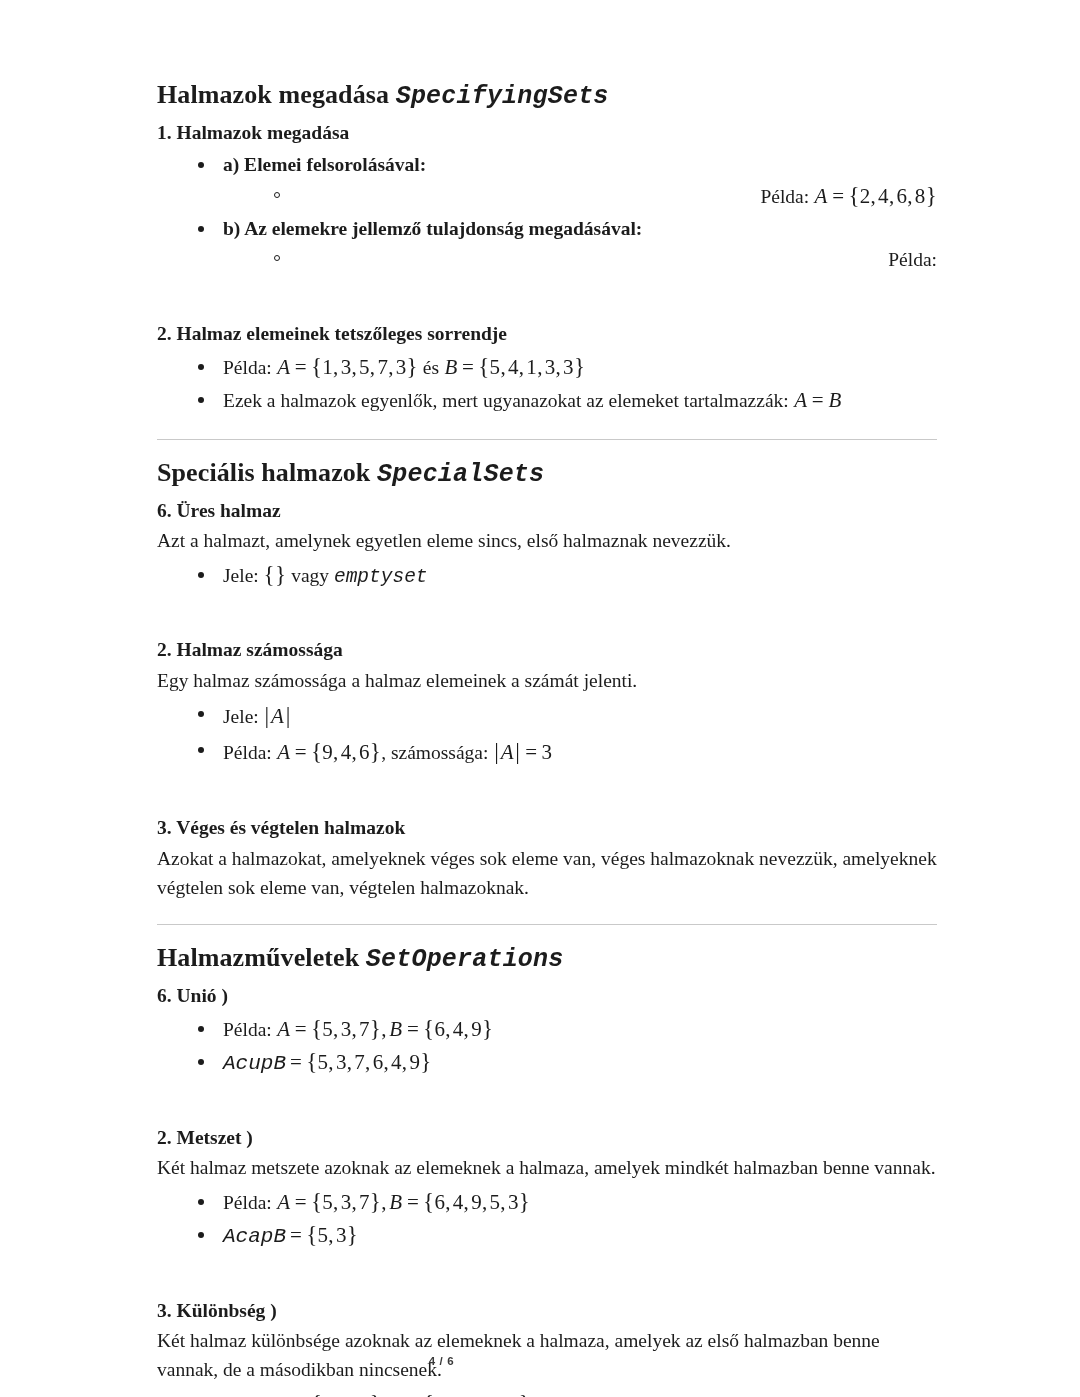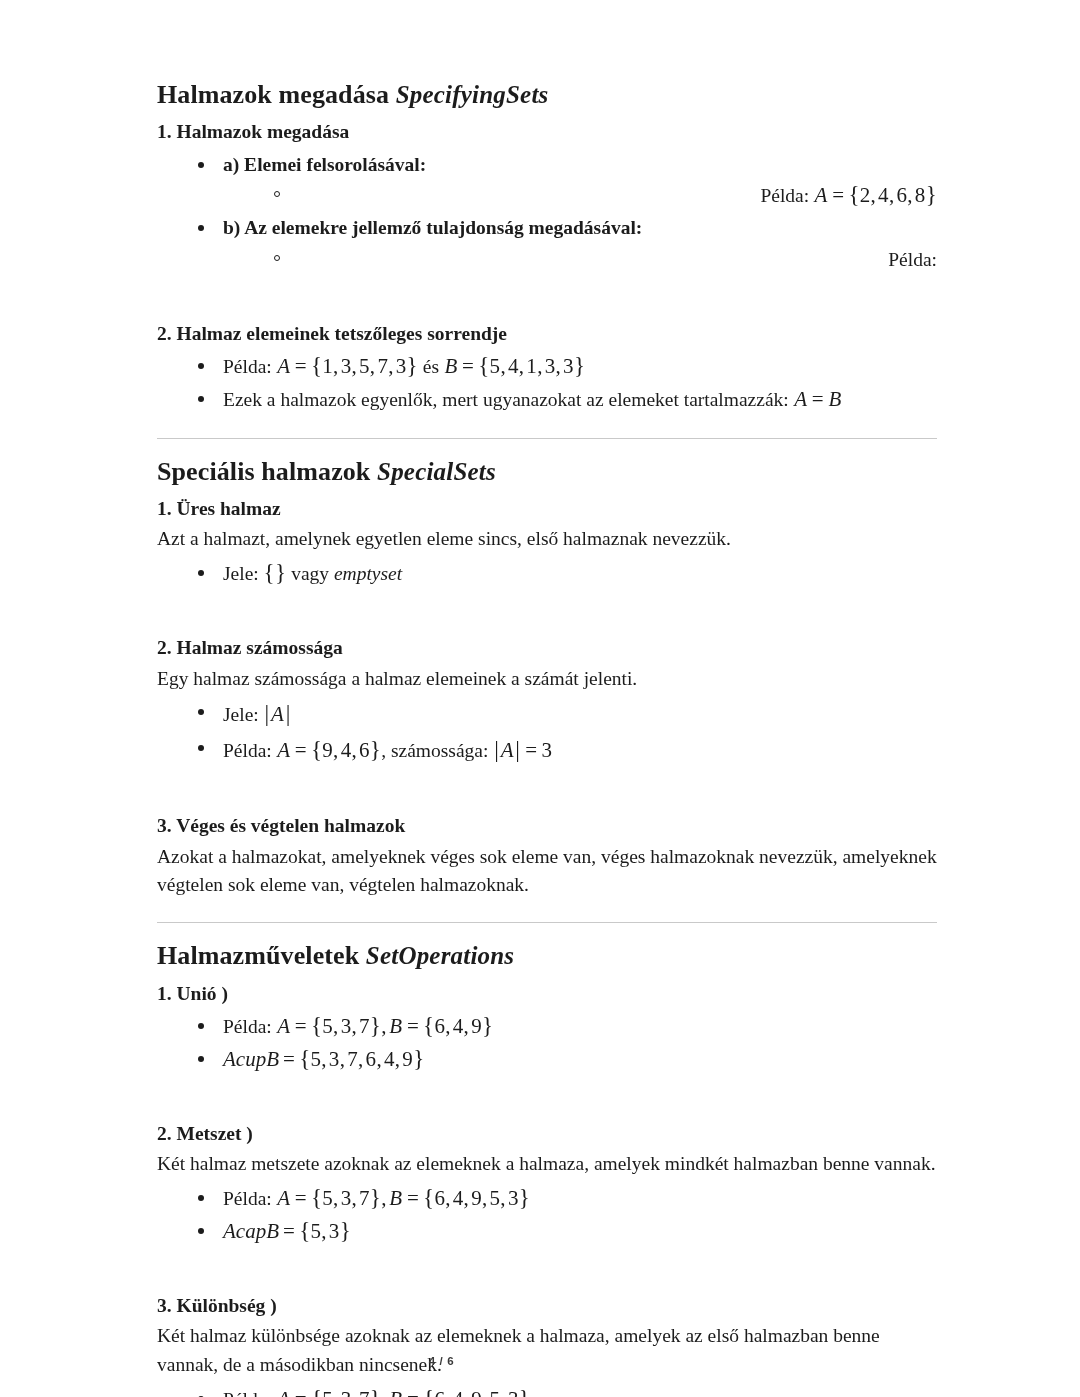--- a/index.html
+++ b/index.html
@@ -118,21 +118,21 @@
     font-style: normal;
     font-size: 23px;
     line-height: 0;
   }
   .math .cm {
     font-style: normal;
     padding-right: 2px;
   }
   .mathit {          
     font-style: italic;
-    font-family: Liberation Serif, serif;
+    font-family: Liberation Mono, monospace;
     letter-spacing: .2px;
   }
   .mathit.tight { letter-spacing: 0; }
 
   .bar {
     font-style: normal;
     font-size: 23px;
     padding: 0 1px;
   }
 
@@ -211,21 +211,21 @@
       </li>
     </ul>
 
     <hr class="sep">
 
     <h1 class="h-main">
       <span>Speciális halmazok</span>
       <span class="mathit">SpecialSets</span>
     </h1>
 
-    <h2 class="h-sub first">1. Üres halmaz</h2>
+    <h2 class="h-sub first">6. Üres halmaz</h2>
     <p class="para">Azt a halmazt, amelynek egyetlen eleme sincs, első halmaznak nevezzük.</p>
 
     <ul class="lvl1">
       <li>
         <span>Jele:</span>
         <span class="math"><span class="br">{}</span></span>
         <span>vagy</span>
         <span class="mathit tight">emptyset</span>
       </li>
     </ul>
@@ -252,21 +252,21 @@
     <h2 class="h-sub">3. Véges és végtelen halmazok</h2>
     <p class="para">Azokat a halmazokat, amelyeknek véges sok eleme van, véges halmazoknak nevezzük, amelyeknek végtelen sok eleme van, végtelen halmazoknak.</p>
 
     <hr class="sep">
 
     <h1 class="h-main">
       <span>Halmazműveletek</span>
       <span class="mathit">SetOperations</span>
     </h1>
 
-    <h2 class="h-sub first">1. Unió )</h2>
+    <h2 class="h-sub first">6. Unió )</h2>
 
     <ul class="lvl1">
       <li>
         <span>Példa:</span>
         <span class="math"><span class="v">A</span><span class="op">=</span><span class="br">{</span><span class="n">5</span><span class="cm">,</span><span class="n">3</span><span class="cm">,</span><span class="n">7</span><span class="br">}</span><span class="cm">,</span></span><span class="math"><span class="v">B</span><span class="op">=</span><span class="br">{</span><span class="n">6</span><span class="cm">,</span><span class="n">4</span><span class="cm">,</span><span class="n">9</span><span class="br">}</span></span>
       </li>
       <li>
         <span class="math"><span class="mathit tight">AcupB</span><span class="op">=</span><span class="br">{</span><span class="n">5</span><span class="cm">,</span><span class="n">3</span><span class="cm">,</span><span class="n">7</span><span class="cm">,</span><span class="n">6</span><span class="cm">,</span><span class="n">4</span><span class="cm">,</span><span class="n">9</span><span class="br">}</span></span>
       </li>
     </ul>

